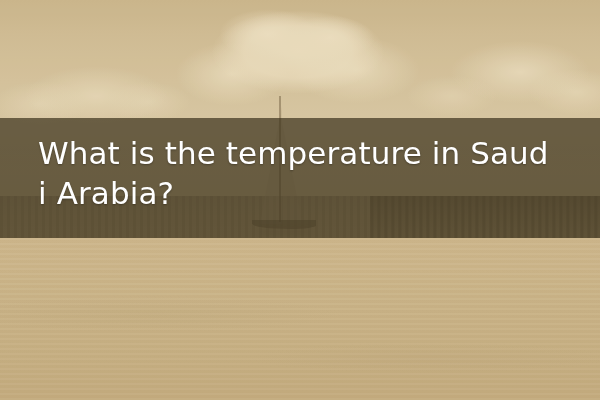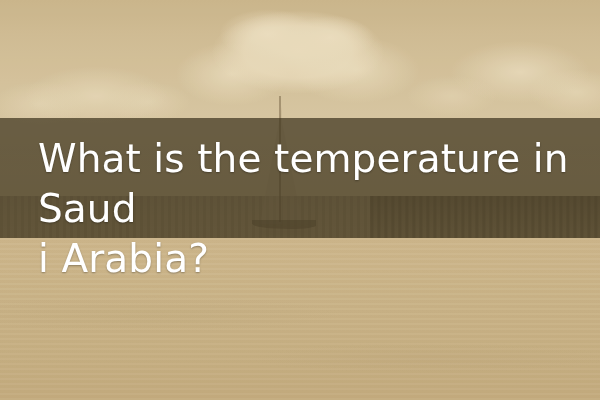--- a/index.html
+++ b/index.html
@@ -191,21 +191,21 @@
     background: rgba(62,52,30,.72);
     box-sizing: border-box;
     display: flex;
     align-items: flex-start;
   }
   .caption-text {
     margin: 0;
     padding: 16px 4px 0 38px;
     color: #ffffff;
     font-family: "DejaVu Sans", sans-serif;
-    font-size: 39px;
+    font-size: 31px;
     font-weight: 400;
     line-height: 1.28;
     letter-spacing: .1px;
     white-space: pre-line;
     text-shadow: 0 1px 2px rgba(0,0,0,.30);
   }
 </style>
 </head>
 <body>
 

